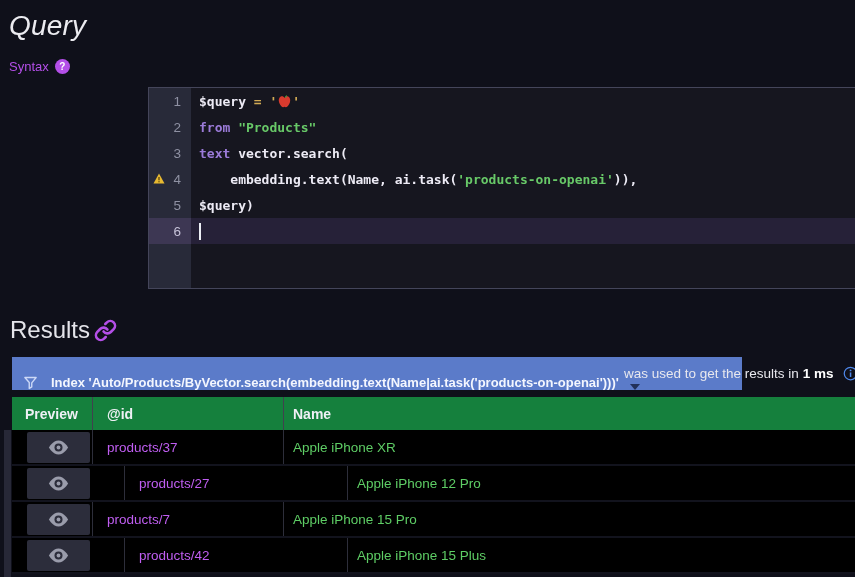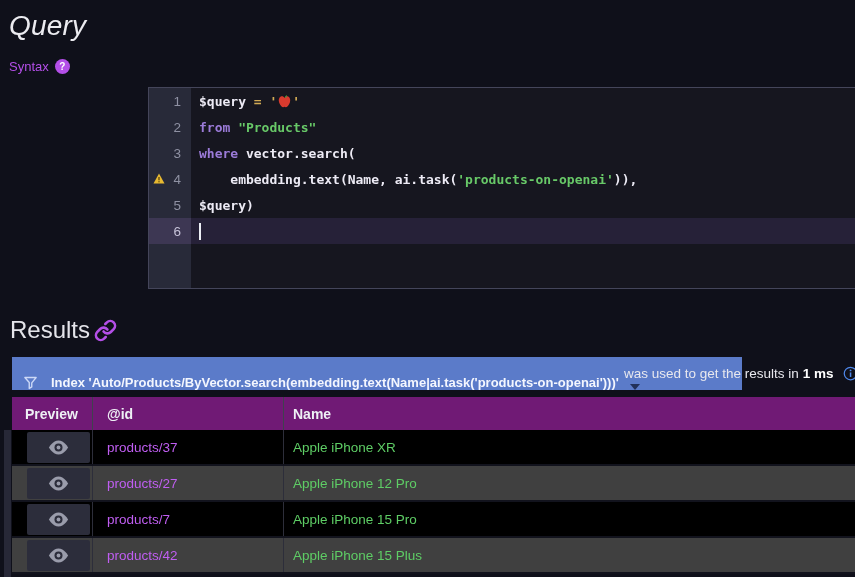--- a/index.html
+++ b/index.html
@@ -46,27 +46,27 @@
   .banner-text { margin-left:13px; font-size:13px; font-weight:600; color:#f3f6fe; white-space:nowrap; }
   .caret { margin-left:11px; width:0; height:0; border-left:5px solid transparent;
     border-right:5px solid transparent; border-top:6px solid #22315a; }
   .banner-suffix { position:absolute; left:624px; top:357px; height:33px; display:flex; align-items:center; gap:4px; white-space:nowrap; }
   .suffix-text { font-size:13.5px; color:#e8e8ee; }
   .suffix-time { font-size:13.5px; font-weight:bold; color:#fff; }
   .info-icon { margin-left:5px; line-height:0; cursor:pointer; }
   
   .scroll-strip { position:absolute; left:4px; top:430px; width:7px; bottom:0; background:#272837; }
   .results-table { position:absolute; left:12px; top:397px; right:0; bottom:0; }
-  .thead { display:flex; height:33px; background:#701a75; }
+  .thead { display:flex; height:33px; background:#15803d; }
   .th { display:flex; align-items:center; font-size:14px; font-weight:bold; color:#eef0f5; }
   .col-preview { width:80px; flex:0 0 80px; padding-left:13px; }
   .col-id { width:191px; flex:0 0 191px; padding-left:14px; border-left:1px solid #40414e; }
   .col-name { flex:1; padding-left:9px; border-left:1px solid #40414e; }
   .tr { display:flex; height:36px; border-bottom:2px solid #12131d; background:#000000; }
-  .tr.alt { background:#404040; }
+  .tr.alt { background:#000000;gap:32px; }
   .tr .col-id, .tr .col-name { border-left-color:#2d2e3a; display:flex; align-items:center; }
   .cell-preview { width:80px; flex:0 0 80px; display:flex; align-items:center; justify-content:center; padding-left:13px; }
   .eye-btn { width:63px; height:31px; background:#2c2d3b; border:none; border-radius:2px;
     display:flex; align-items:center; justify-content:center; cursor:pointer; }
   .id-link { font-size:13.5px; color:var(--id-purple); text-decoration:none; cursor:pointer; }
   .name-text { font-size:13.5px; color:var(--name-green); }
 </style>
 </head>
 <body>
 
@@ -91,21 +91,21 @@
       <div class="code-line">
         <div class="gutter-cell">
           <span class="line-num">2</span>
         </div>
         <div class="code-cell"><span class="seg kw">from </span><span class="seg str">"Products"</span></div>
       </div>
       <div class="code-line">
         <div class="gutter-cell">
           <span class="line-num">3</span>
         </div>
-        <div class="code-cell"><span class="seg kw">where </span><span class="seg plain">vector.search(</span></div>
+        <div class="code-cell"><span class="seg kw">text </span><span class="seg plain">vector.search(</span></div>
       </div>
       <div class="code-line">
         <div class="gutter-cell">
           <span class="warn-icon"><svg width="12" height="11" viewBox="0 0 24 22">
               <path d="M12 1L23 21H1z" fill="#e8b931"></path>
               <rect x="10.9" y="8" width="2.2" height="6.6" fill="#3a2d08"></rect>
               <rect x="10.9" y="16.4" width="2.2" height="2.2" fill="#3a2d08"></rect>
             </svg></span>
           <span class="line-num">4</span>
         </div>

